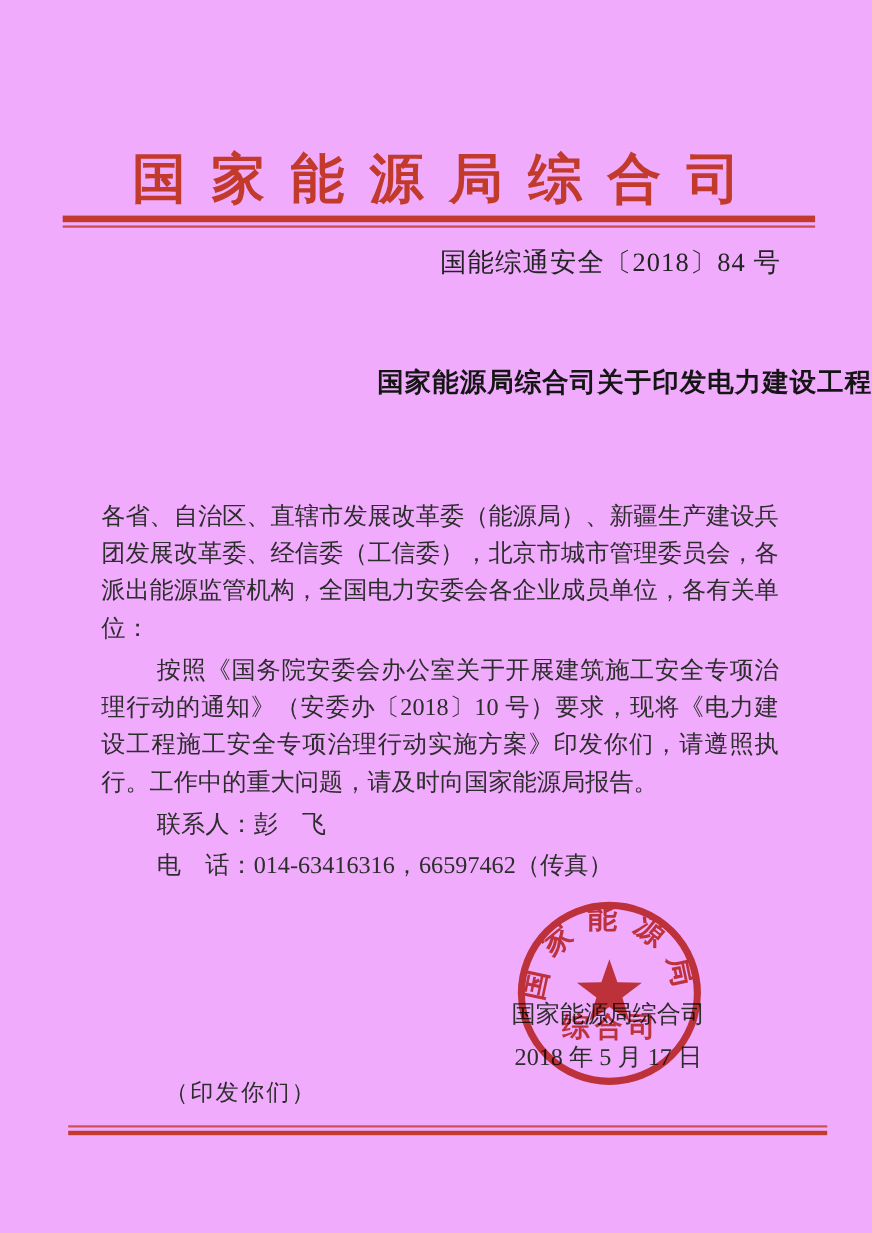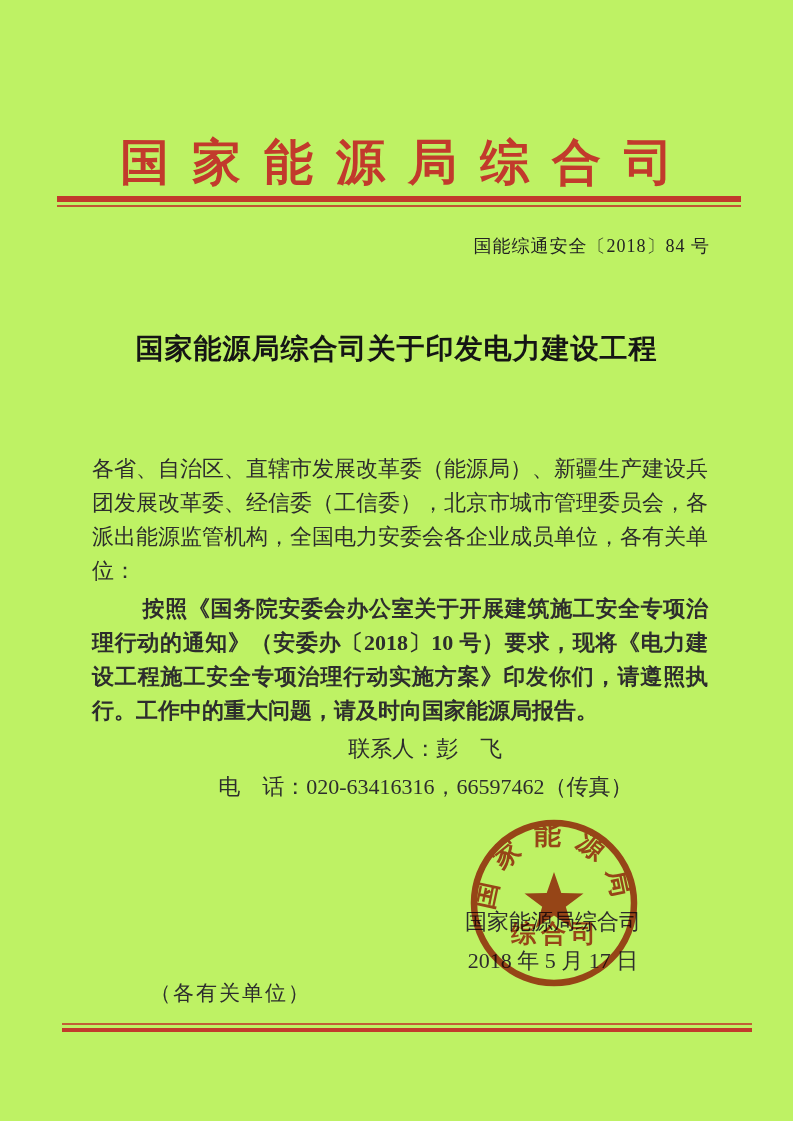--- a/index.html
+++ b/index.html
@@ -7,58 +7,58 @@
     --seal-red:#c53a2b;
     --ink:#2d2d2d;
     --title-ink:#151515;
   }
   *{margin:0;padding:0;box-sizing:border-box;}
   html,body{background:#ffffff;}
   .page{
     position:relative;
     width:793px;height:1121px;
     margin:0 auto;
-    background:#bef264;
+    background:#f0abfc;
     overflow:hidden;
     font-family:"Liberation Serif","DejaVu Serif",serif;
     color:var(--ink);
   }
   .letterhead{
     position:absolute;top:130px;left:0;right:0;
     text-align:center;
     color:var(--red);
     font-size:49px;
     font-weight:bold;
     letter-spacing:23px;
     text-indent:23px;
     white-space:nowrap;
   }
   .rule{position:absolute;background:var(--red);}
   .rule-top-thick{top:196px;left:57px;width:684px;height:6px;}
   .rule-top-thin{top:205px;left:57px;width:684px;height:2px;opacity:.85;}
   .doc-number{
-    position:absolute;top:234px;right:83px;
-    font-size:18px;color:#232323;letter-spacing:1px;
+    position:absolute;top:222px;right:83px;
+    font-size:24px;color:#232323;letter-spacing:1px;
   }
   .doc-title{
     position:absolute;top:327px;left:0;right:0;
-    text-align:center;
-    font-size:28px;line-height:43px;
+    text-align:right;
+    font-size:24px;line-height:43px;
     font-weight:bold;color:var(--title-ink);
     letter-spacing:1px;
   }
   .body-block{
     position:absolute;top:448px;left:88px;width:624px;
     font-size:22px;line-height:34px;
     text-align:justify;
     color:var(--ink);
   }
   .body-block p{margin:4px;}
-  .para-indent{text-indent:2.3em;font-weight:bold;}
-  .contact-line{text-indent:2.3em;text-align:center;font-family:Liberation Serif, serif;}
+  .para-indent{text-indent:2.3em;}
+  .contact-line{text-indent:2.3em;text-align:left;font-family:Liberation Serif, serif;}
   .signature{
     position:absolute;top:902px;left:433px;width:240px;
     text-align:center;
     font-size:22px;line-height:39px;
     color:var(--ink);
     white-space:nowrap;
   }
   .seal{
     position:absolute;left:466px;top:815px;width:176px;height:176px;
     mix-blend-mode:multiply;
@@ -88,37 +88,37 @@
     <span>国家能源局综合司关于印发电力建设工程</span><br>
   </h1>
 
   <div class="body-block">
     <p class="salutation">各省、自治区、直辖市发展改革委（能源局）、新疆生产建设兵团发展改革委、经信委（工信委），北京市城市管理委员会，各派出能源监管机构，全国电力安委会各企业成员单位，各有关单位：</p>
     <p class="para-indent">按照《国务院安委会办公室关于开展建筑施工安全专项治理行动的通知》（安委办〔2018〕10 号）要求，现将《电力建设工程施工安全专项治理行动实施方案》印发你们，请遵照执行。工作中的重大问题，请及时向国家能源局报告。</p>
     <p class="contact-line">
       <span>联系人：</span><span>彭　飞</span>
     </p>
     <p class="contact-line">
-      <span>电　话：</span><span>020-63416316，66597462（传真）</span>
+      <span>电　话：</span><span>014-63416316，66597462（传真）</span>
     </p>
   </div>
 
   <div class="signature">
     <div>国家能源局综合司</div>
     <div>2018 年 5 月 17 日</div>
   </div>
 
   <svg class="seal" viewBox="0 0 176 176" aria-hidden="true">
     <circle cx="88" cy="88" r="80" fill="none" stroke="#c53a2b" stroke-width="6.5"></circle>
     <polygon fill="#c53a2b" points="88,57 95.3,77.9 117.5,78.4 99.8,91.8 106.2,113.1 88,100.4 69.8,113.1 76.2,91.8 58.5,78.4 80.7,77.9"></polygon>
     <path id="seal-arc" d="M 31 103.3 A 59 59 0 1 1 145 103.3" fill="none"></path>
     <text font-size="27" font-weight="bold" fill="#c53a2b" letter-spacing="13" font-family="Liberation Serif, DejaVu Serif, serif">
       <textPath href="#seal-arc" startOffset="50%" text-anchor="middle">国家能源局</textPath>
     </text>
     <text x="90" y="127" text-anchor="middle" font-size="25" font-weight="bold" fill="#c53a2b" letter-spacing="5" font-family="Liberation Serif, DejaVu Serif, serif">综合司</text>
   </svg>
 
-  <div class="footer-note">（各有关单位）</div>
+  <div class="footer-note">（印发你们）</div>
 
   <div class="rule rule-bottom-thin"></div>
   <div class="rule rule-bottom-thick"></div>
 
 </div>
 
 </body></html>

